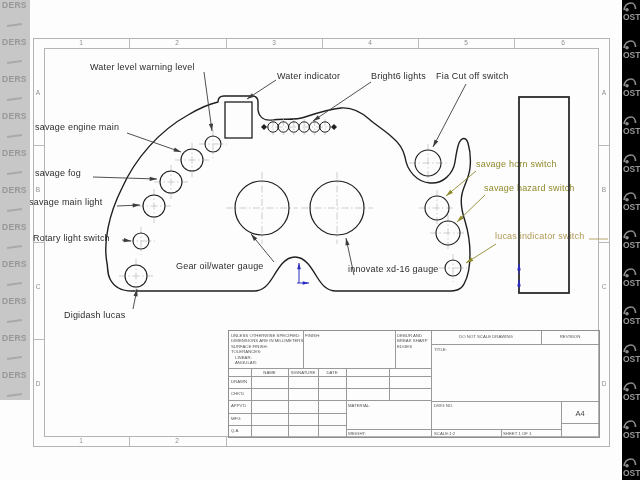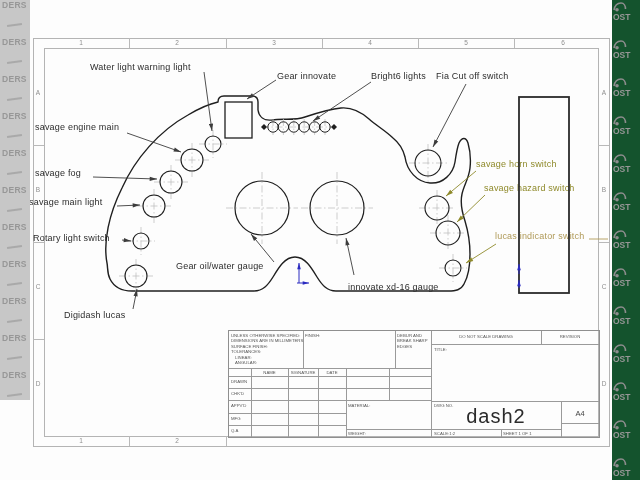--- a/index.html
+++ b/index.html
@@ -1,20 +1,20 @@
 <!DOCTYPE html>
 <html><head>
 <meta charset="utf-8">
 <style>
   html,body{margin:0;padding:0;background:#e8e8e8;}
   .page{position:relative;width:640px;height:480px;background:#fdfdfd;overflow:hidden;
         font-family:"Liberation Sans",sans-serif;}
   
   .wm-left{position:absolute;left:0;top:0;width:30px;height:400px;background:#c7c7c7;z-index:5;overflow:hidden;}
-  .wm-right{position:absolute;right:0;top:0;width:28px;height:480px;background:#14532d;z-index:5;overflow:hidden;}
+  .wm-right{position:absolute;right:0;top:0;width:18px;height:480px;background:#000000;z-index:5;overflow:hidden;}
   .wm-cell{height:37px;position:relative;}
   .wm-text{font-size:8.5px;font-weight:bold;color:#979797;letter-spacing:0.3px;padding-left:2px;}
   .wm-dash{width:15px;height:2px;background:#a9a9a9;margin:14px 0 0 7px;transform:rotate(-8deg);}
   .wm-glyph{margin:1px 0 0 1px;display:block;}
   .wm-text-r{font-size:8.5px;font-weight:bold;color:#979797;padding-left:1px;}
   
   .frame-outer{position:absolute;left:33px;top:38px;width:575px;height:407px;border:1px solid #b4b4b4;background:#fdfdfd;z-index:1;}
   .frame-inner{position:absolute;left:44px;top:48px;width:553px;height:387px;border:1px solid #b4b4b4;z-index:1;}
   .zone-num{position:absolute;width:16px;text-align:center;font-size:6.5px;color:#8e8e8e;z-index:2;}
   .zone-letter{position:absolute;width:10px;text-align:center;font-size:6.5px;color:#8e8e8e;z-index:2;}
@@ -181,31 +181,31 @@
       <line x1="496" y1="244" x2="466" y2="263" marker-end="url(#ao)"></line>
       <line x1="589" y1="239" x2="608" y2="239" stroke="#b09a58"></line>
     </g>
 
     <g stroke="#2a2ac0" stroke-width="1" fill="none">
       <line x1="299" y1="283" x2="299" y2="263" marker-end="url(#abl)"></line>
       <line x1="297" y1="283" x2="309" y2="283" marker-end="url(#abl)"></line>
     </g>
   </svg>
 
-  <div class="lbl" style="left:90px;top:62px">Water light warning light</div>
-  <div class="lbl" style="left:277px;top:71px">Gear innovate</div>
+  <div class="lbl" style="left:90px;top:62px">Water level warning level</div>
+  <div class="lbl" style="left:277px;top:71px">Water indicator</div>
   <div class="lbl" style="left:371px;top:71px">Bright6 lights</div>
   <div class="lbl" style="left:436px;top:71px">Fia Cut off switch</div>
   <div class="lbl" style="left:35px;top:122px">savage engine main</div>
   <div class="lbl" style="left:35px;top:168px">savage fog</div>
   <div class="lbl" style="left:29px;top:197px">savage main light</div>
   <div class="lbl" style="left:33px;top:233px">Rotary light switch</div>
   <div class="lbl" style="left:64px;top:310px">Digidash lucas</div>
   <div class="lbl" style="left:176px;top:261px">Gear oil/water gauge</div>
-  <div class="lbl" style="left:348px;top:282px">innovate xd-16 gauge</div>
+  <div class="lbl" style="left:348px;top:264px">innovate xd-16 gauge</div>
   <div class="lbl olive" style="left:476px;top:159px">savage horn switch</div>
   <div class="lbl olive" style="left:484px;top:183px">savage hazard switch</div>
   <div class="lbl khaki" style="left:495px;top:231px">lucas indicator switch</div>
 
   <svg class="overlay-svg" width="640" height="480" viewBox="0 0 640 480">
     <rect x="519" y="97" width="50" height="196" fill="none" stroke="#2b2b2b" stroke-width="1.8"></rect>
     <g stroke="#2a2ac0" stroke-width="1" fill="none">
       <line x1="519" y1="274" x2="519" y2="264" marker-end="url(#abl)"></line>
       <line x1="519" y1="288" x2="519" y2="280" marker-end="url(#abl)"></line>
     </g>
@@ -260,21 +260,20 @@
     <div class="tb-txt" style="left:2px;top:48px">DRAWN</div>
     <div class="tb-txt" style="left:2px;top:60px">CHK'D</div>
     <div class="tb-txt" style="left:2px;top:72px">APPV'D</div>
     <div class="tb-txt" style="left:2px;top:85px">MFG</div>
     <div class="tb-txt" style="left:2px;top:97px">Q.A</div>
 
     <div class="tb-txt" style="left:205px;top:16px">TITLE:</div>
     <div class="tb-txt" style="left:119px;top:72px">MATERIAL:</div>
     <div class="tb-txt" style="left:119px;top:99.5px">WEIGHT:</div>
     <div class="tb-txt" style="left:205px;top:72px">DWG NO.</div>
-    <div class="dwgno" style="left:202px;top:74px;width:130px">dash2</div>
     <div class="a4" style="left:332px;top:78px;width:38px">A4</div>
     <div class="tb-txt" style="left:205px;top:99.5px">SCALE:1:2</div>
     <div class="tb-txt" style="left:274px;top:99.5px">SHEET 1 OF 1</div>
   </div>
 
   <div class="wm-left">
     <div class="wm-cell">
       <div class="wm-text">DERS</div>
       <div class="wm-dash"></div>
     </div>

